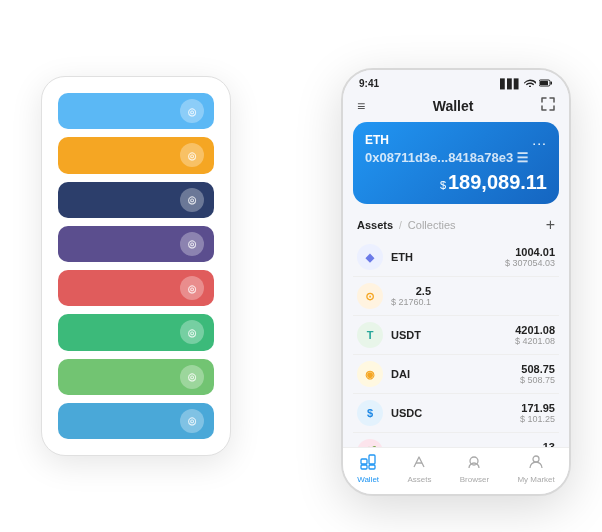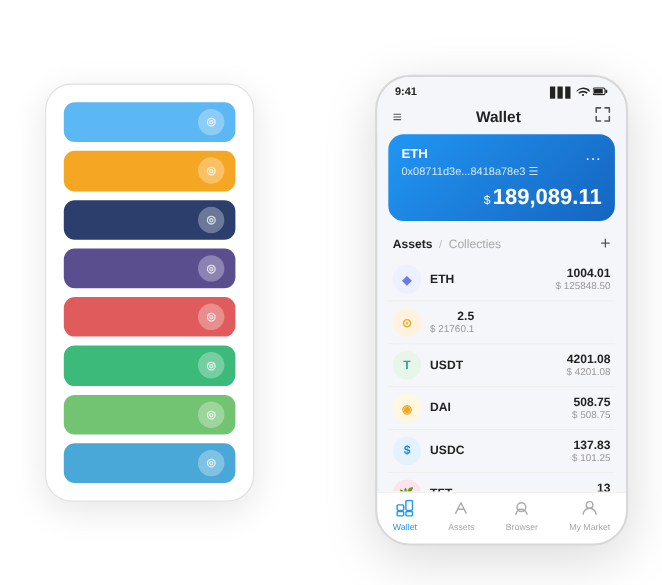--- a/index.html
+++ b/index.html
@@ -151,23 +151,24 @@
       font-size: 12px;
       font-weight: 700;
     }
 
     .eth-card-dots {
       font-size: 14px;
       letter-spacing: 1px;
     }
 
     .eth-card-address {
-      font-size: 10px;
+      font-size: 13px;
       opacity: 0.8;
       margin-bottom: 6px;
+      font-weight: bold;
     }
 
     .eth-card-amount {
       font-size: 20px;
       font-weight: 700;
       text-align: right;
     }
 
     .eth-card-dollar {
       font-size: 11px;
@@ -369,21 +370,21 @@
       <span class="add-btn">+</span>
     </div>
 
     <div class="asset-list">
 
     <div class="asset-item">
           <div class="asset-icon" style="background: rgb(236, 240, 255); color: rgb(107, 122, 232); font-size: 11px; font-weight: 700;">◆</div>
           <div class="asset-name">ETH</div>
           <div class="asset-values">
             <div class="asset-amount">1004.01</div>
-            <div class="asset-usd">$ 125848.50</div>
+            <div class="asset-usd">$ 307054.03</div>
           </div>
         </div>
         <div class="asset-item">
           <div class="asset-icon" style="background: rgb(255, 243, 224); color: rgb(245, 166, 35); font-size: 11px; font-weight: 700;">⊙</div>
           <div class="asset-values">
             <div class="asset-amount">2.5</div>
             <div class="asset-usd">$ 21760.1</div>
           </div>
         </div>
         <div class="asset-item">
@@ -399,21 +400,21 @@
           <div class="asset-name">DAI</div>
           <div class="asset-values">
             <div class="asset-amount">508.75</div>
             <div class="asset-usd">$ 508.75</div>
           </div>
         </div>
         <div class="asset-item">
           <div class="asset-icon" style="background: rgb(227, 242, 253); color: rgb(30, 136, 229); font-size: 11px; font-weight: 700;">$</div>
           <div class="asset-name">USDC</div>
           <div class="asset-values">
-            <div class="asset-amount">137.83</div>
+            <div class="asset-amount">171.95</div>
             <div class="asset-usd">$ 101.25</div>
           </div>
         </div>
         <div class="asset-item">
           <div class="asset-icon" style="background: rgb(252, 228, 236); color: rgb(233, 30, 99); font-size: 11px; font-weight: 700;">🌿</div>
           <div class="asset-name">TFT</div>
           <div class="asset-values">
             <div class="asset-amount">13</div>
             <div class="asset-usd">0</div>
           </div>

